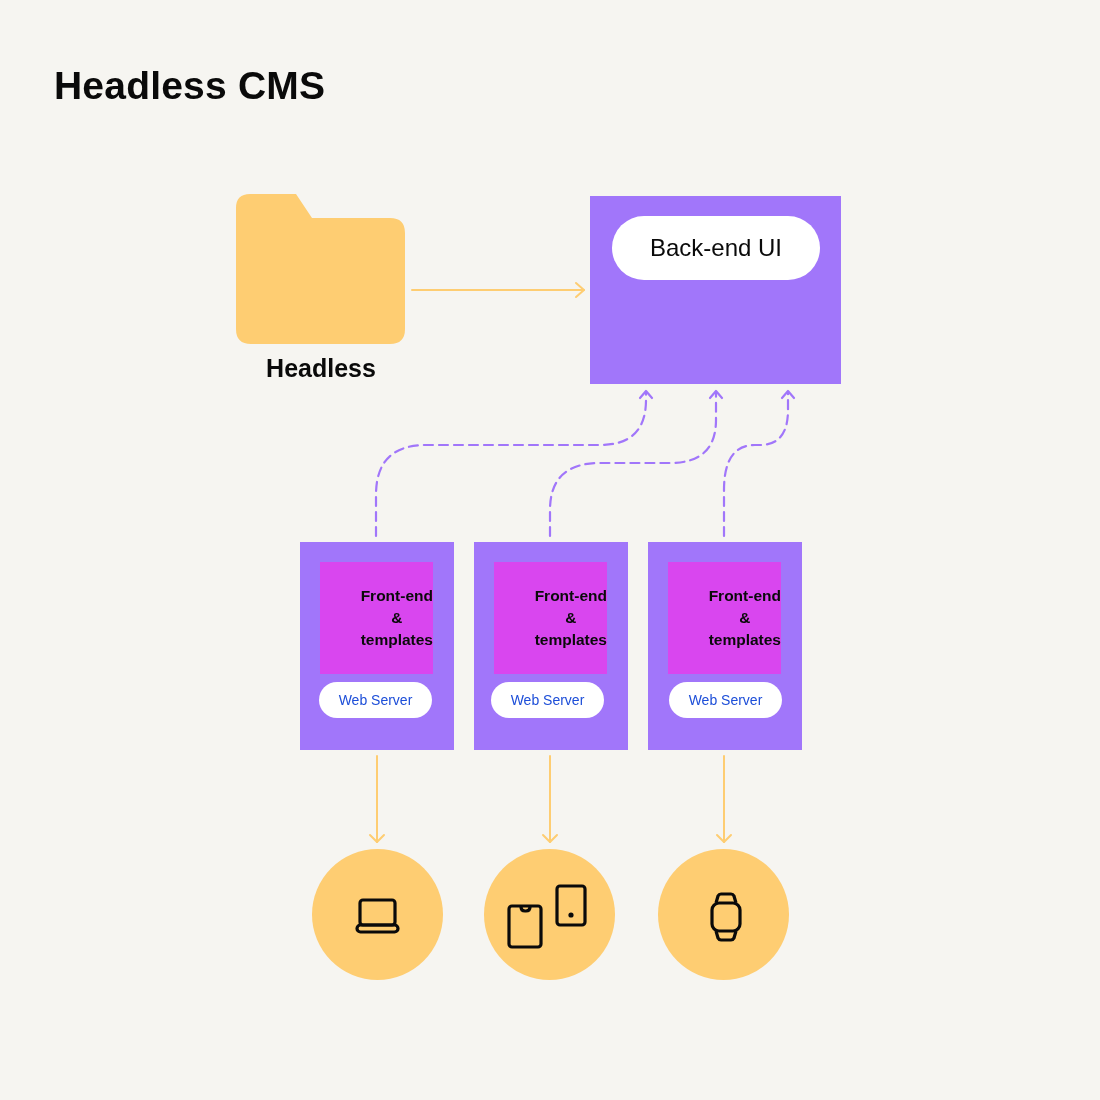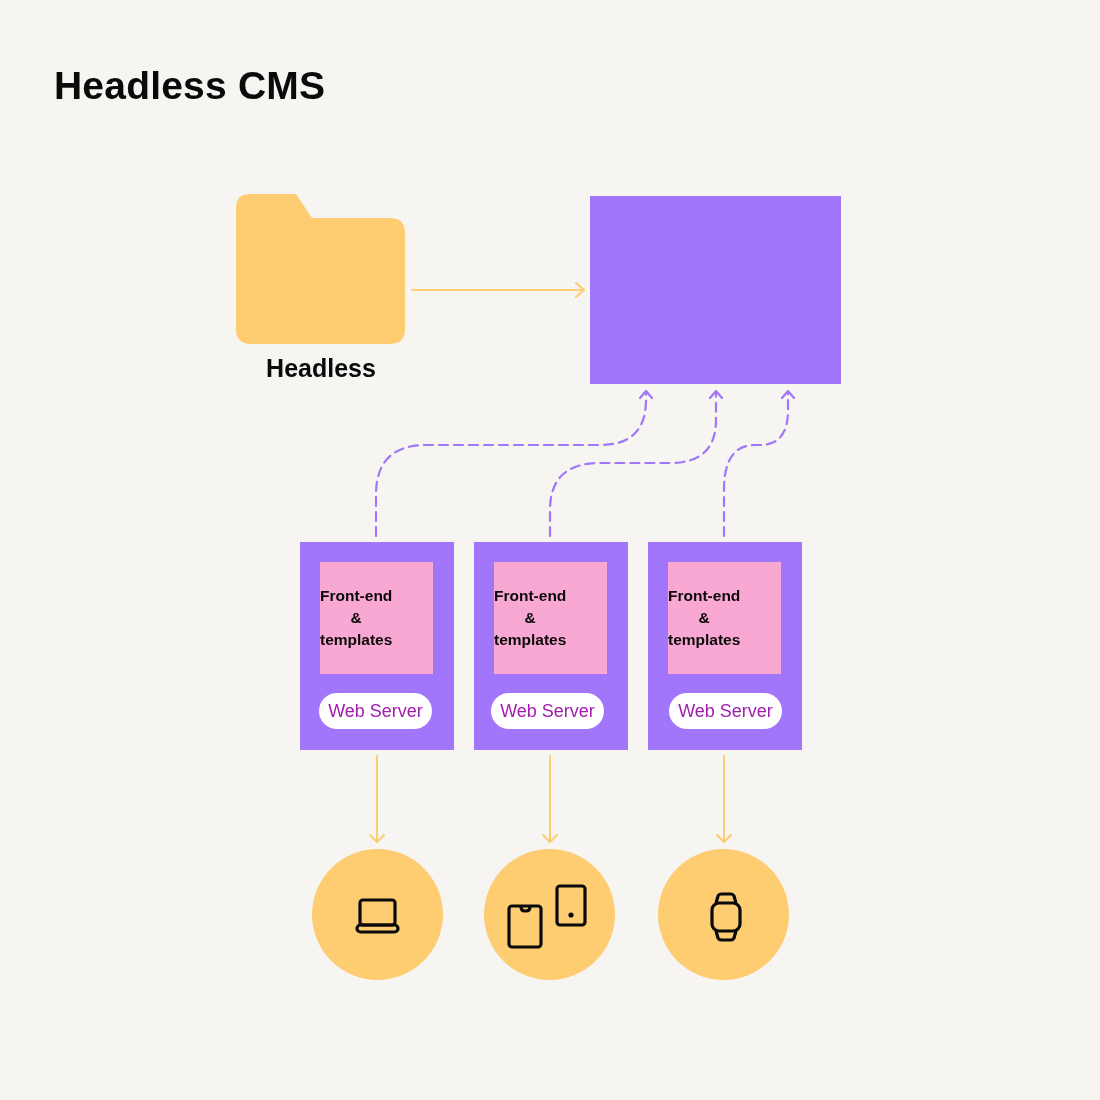--- a/index.html
+++ b/index.html
@@ -32,31 +32,31 @@
       font-size: 24px; font-weight: 500; color: #0a0a0a;
     }
     .pill-lg.p1 { top: 20px; }
     .pill-lg.p2 { top: 104px; }
     .server {
       position: absolute; top: 542px; width: 154px; height: 208px;
       background: #a176fa;
     }
     .server .tpl {
       position: absolute; left: 20px; top: 20px; width: 113px; height: 112px;
-      background: #f9a8d4;
-      display: flex; align-items: center; justify-content: flex-start;
+      background: #d946ef;
+      display: flex; align-items: center; justify-content: flex-end;
       text-align: center; font-size: 15.5px; font-weight: 700; line-height: 22px;
       color: #0a0a0a;
     }
     .server .tpl span { display: block; }
     .server .ws {
-      position: absolute; left: 19px; top: 151px; width: 113px; height: 36px;
+      position: absolute; left: 19px; top: 140px; width: 113px; height: 36px;
       background: #ffffff; border-radius: 18px;
       display: flex; align-items: center; justify-content: center;
-      font-size: 18px; font-weight: 500; color: #a21caf;
+      font-size: 14px; font-weight: 500; color: #1d4ed8;
     }
     .device {
       position: absolute; top: 849px; width: 131px; height: 131px;
       border-radius: 50%; background: #fecd72;
     }
     .device svg { position: absolute; left: 0; top: 0; }
   </style>
 </head>
 <body>
 
@@ -88,20 +88,21 @@
     <line x1="724" y1="756" x2="724" y2="842"></line>
     <polyline points="717,835 724,842 731,835"></polyline>
   </g>
 
   <path fill="#fecd72" d="M250 194 L296 194 L312 218 L390 218 Q405 218 405 233 L405 329 Q405 344 390 344 L251 344 Q236 344 236 329 L236 208 Q236 194 250 194 Z"></path>
 </svg>
 
 <div class="content-label">Headless</div>
 
 <div class="backend">
+  <div class="pill-lg p1">Back-end UI</div>
 </div>
 
 <div class="server" style="left:300px;">
   <div class="tpl">
     <div>
       <span>Front-end</span>
       <span>&amp;</span>
       <span>templates</span>
     </div>
   </div>

